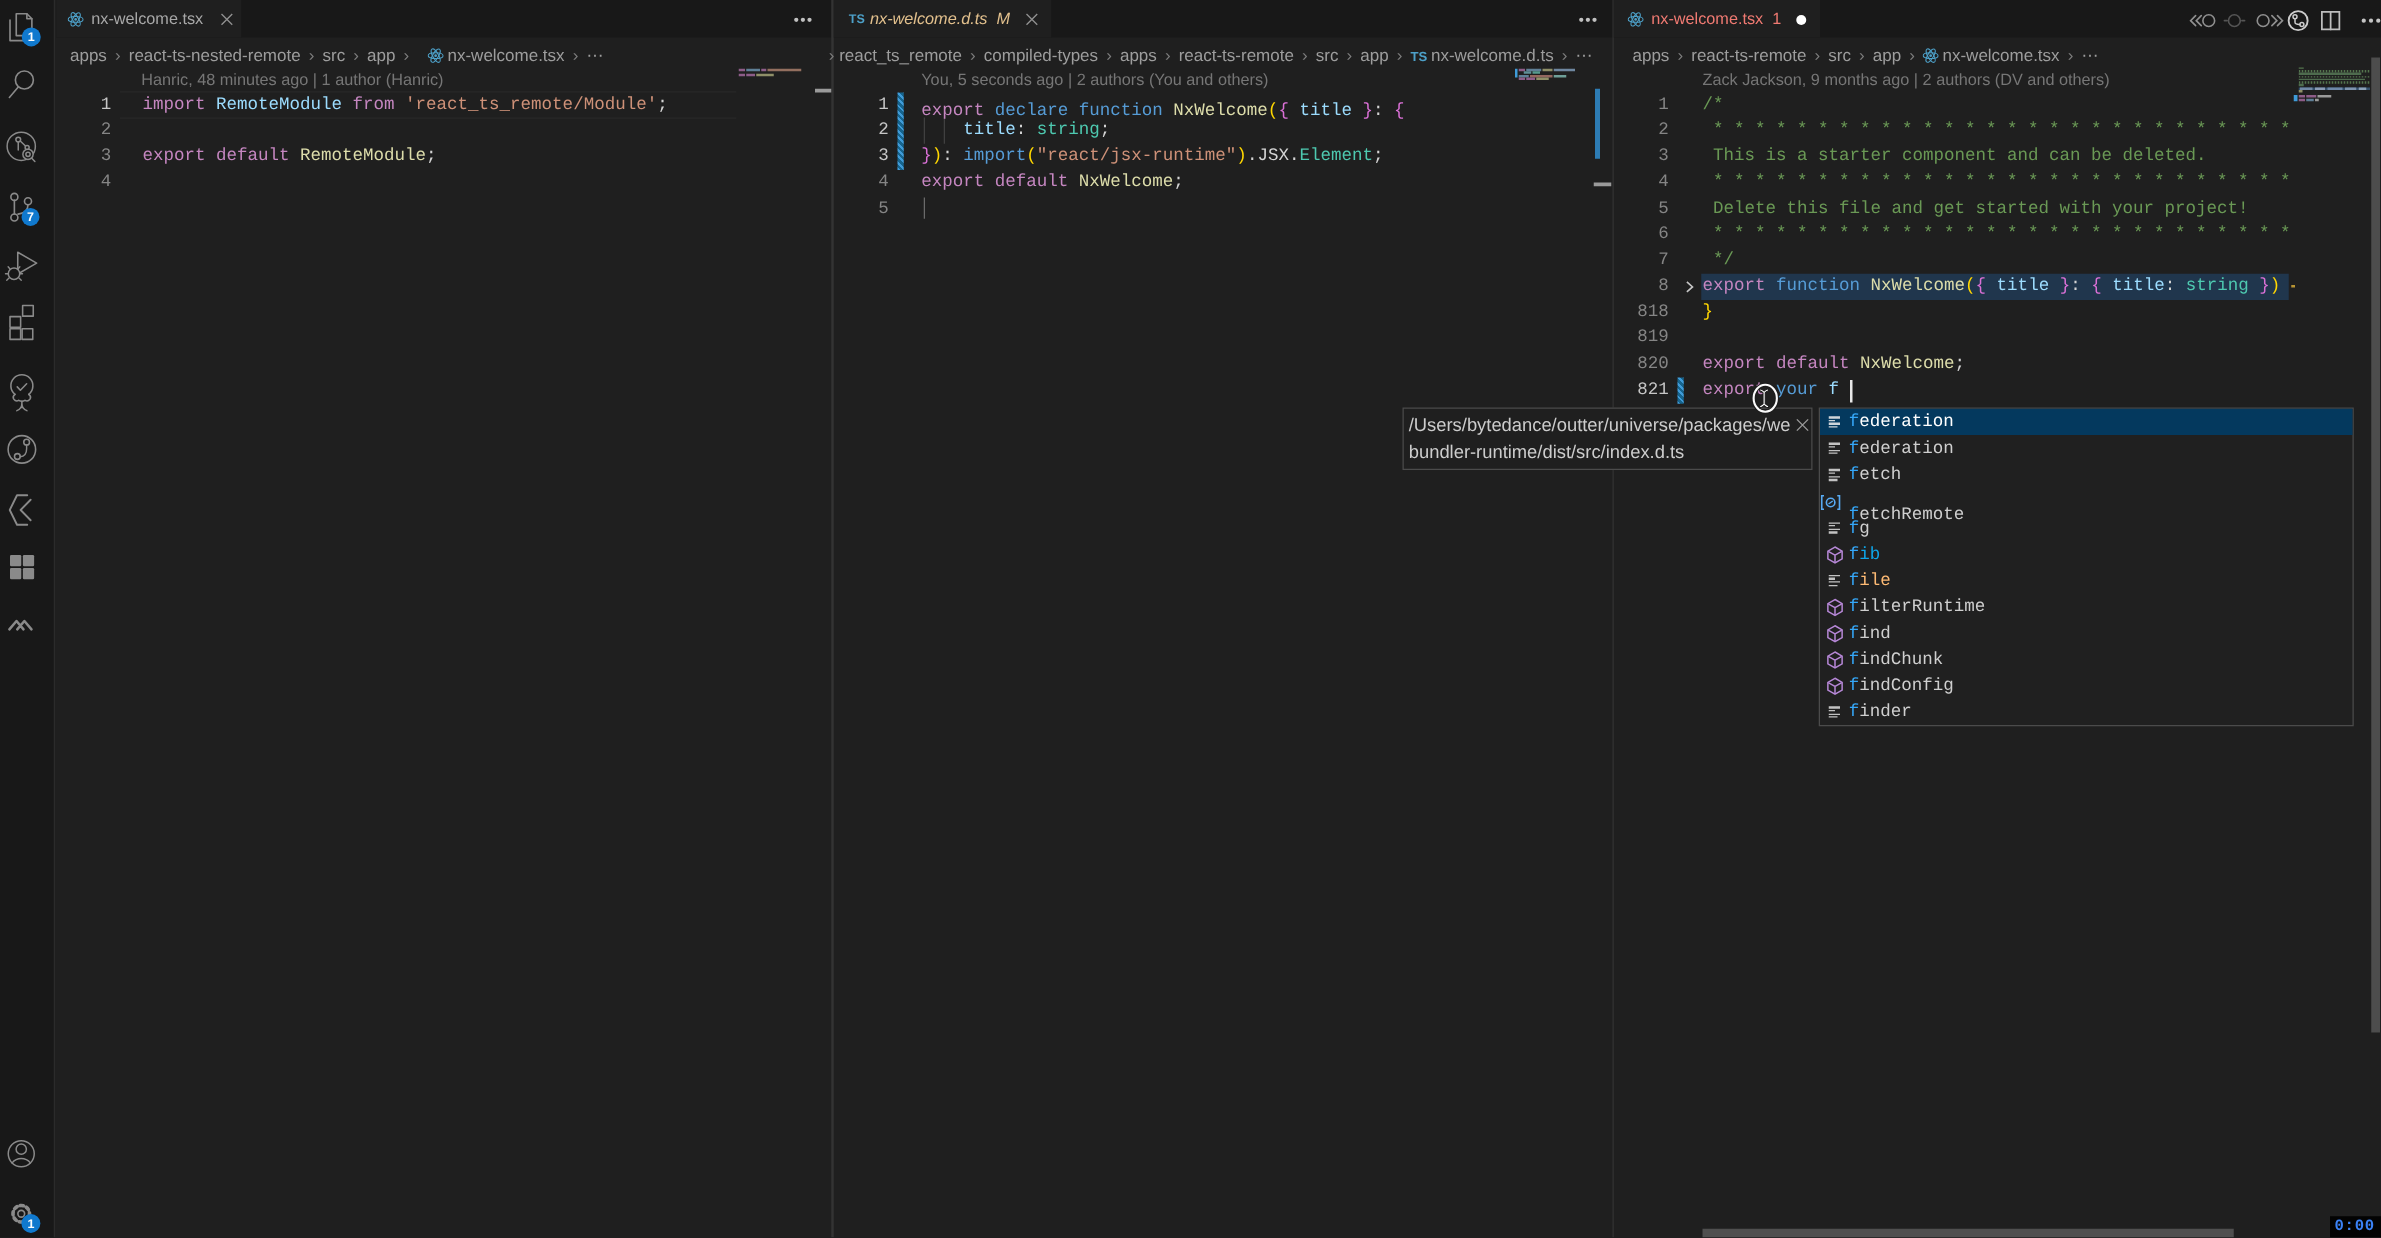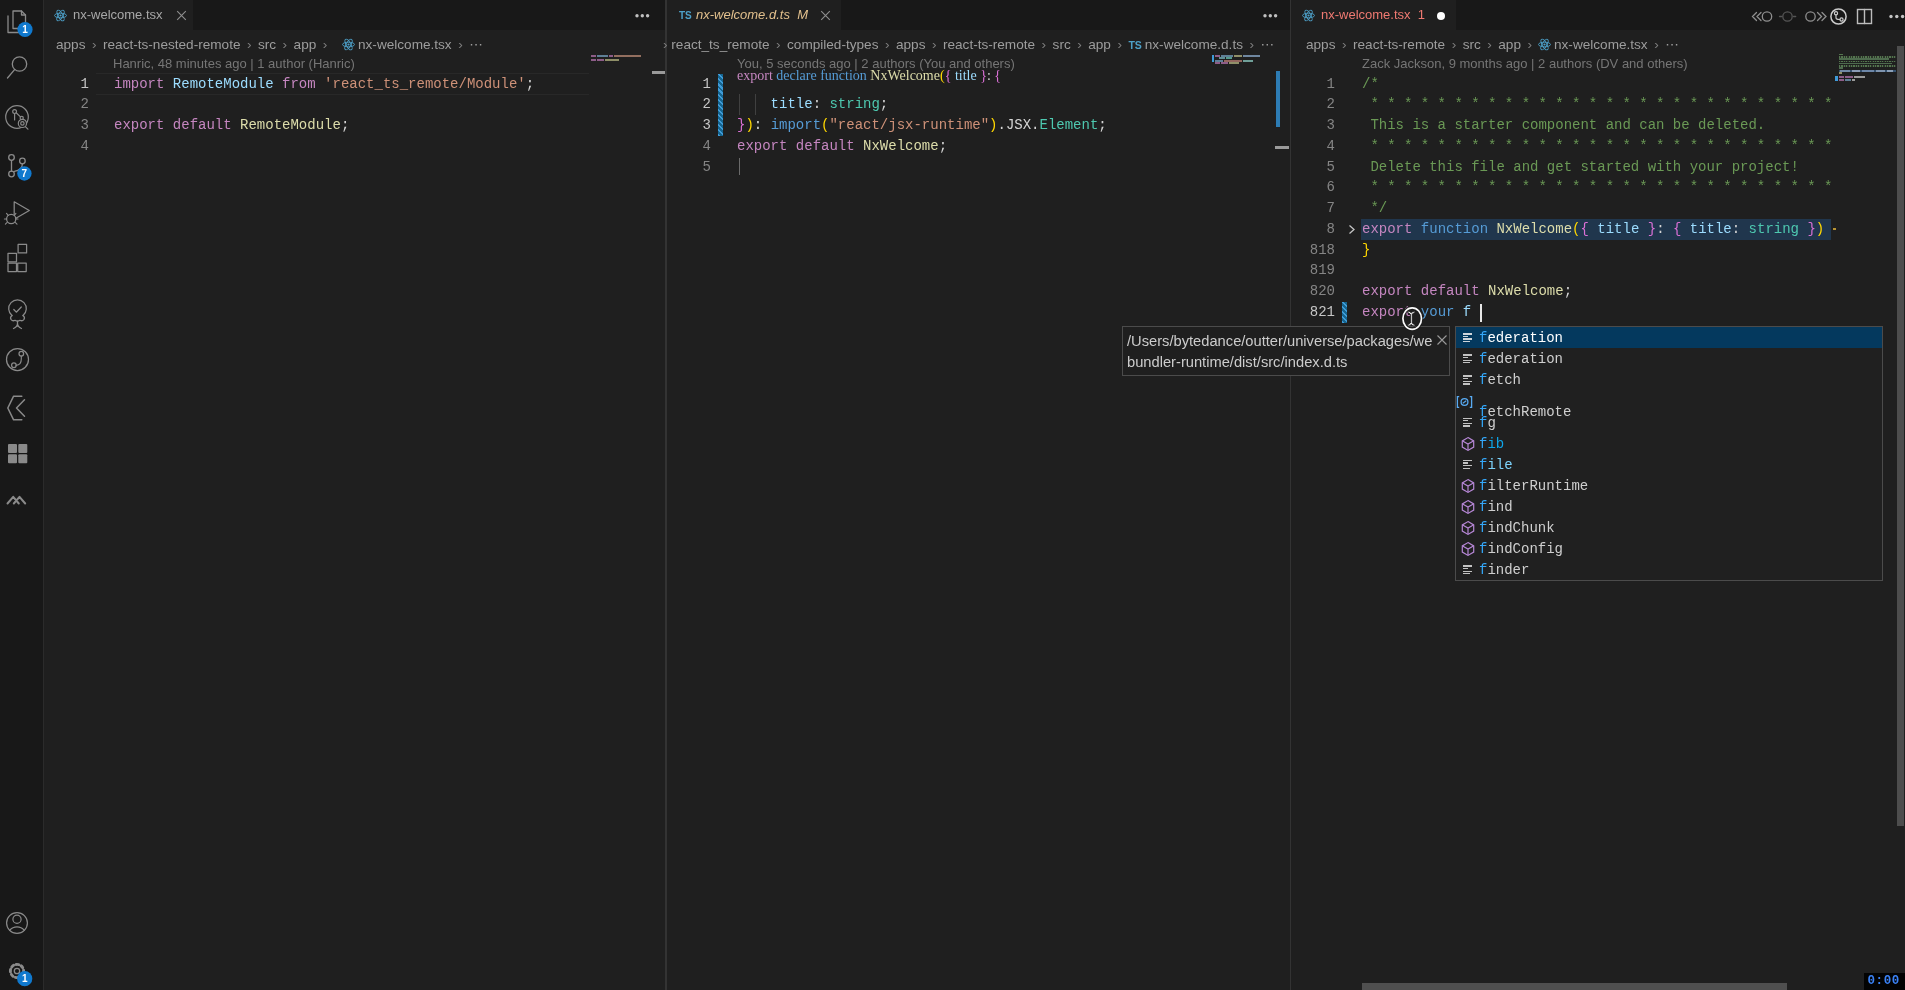--- a/index.html
+++ b/index.html
@@ -175,21 +175,21 @@
 <div class="ln" style="left:667px; top:115.1px; color:#c6c6c6;">3</div>
 <div class="ln" style="left:667px; top:135.85px;">4</div>
 <div class="ln" style="left:667px; top:156.6px;">5</div>
 
 <div class="abs" style="left:717.5px; top:73.6px; width:5.5px; height:62.3px; background:repeating-linear-gradient(45deg,#3f9bd8 0 1.6px,#16658f 1.6px 3.6px);"></div>
 
 <div class="abs" style="left:739px; top:94.35px; width:1px; height:20.75px; background:#404040;"></div>
 <div class="abs" style="left:755px; top:94.35px; width:1px; height:20.75px; background:#404040;"></div>
 <div class="abs" style="left:739px; top:158px; width:1.2px; height:17px; background:#6a6a6a;"></div>
 
-<div class="cl" style="left:737px; top:66px;font-family:Liberation Serif, serif;"><span class="kp">export</span> <span class="kb">declare</span> <span class="kb">function</span> <span class="fn">NxWelcome</span><span class="bg">(</span><span class="bo">{</span> <span class="id">title</span> <span class="bo">}</span>: <span class="bo">{</span></div>
+<div class="cl" style="left:737px; top:79px;"><span class="kp">export</span> <span class="kb">declare</span> <span class="kb">function</span> <span class="fn">NxWelcome</span><span class="bg">(</span><span class="bo">{</span> <span class="id">title</span> <span class="bo">}</span>: <span class="bo">{</span></div>
 <div class="cl" style="left:737px; top:94.35px;text-align:right;">    <span class="id">title</span>: <span class="ty">string</span>;</div>
 <div class="cl" style="left:737px; top:115.1px;"><span class="bo">}</span><span class="bg">)</span>: <span class="kb">import</span><span class="bg">(</span><span class="st">"react/jsx-runtime"</span><span class="bg">)</span>.JSX.<span class="ty">Element</span>;</div>
 <div class="cl" style="left:737px; top:135.85px;"><span class="kp">export</span> <span class="kp">default</span> <span class="fn">NxWelcome</span>;</div>
 
 <div class="abs" style="left:1212px; top:55px; width:2px; height:6.5px; background:#3f9bd8;"></div>
 <div class="abs" style="left:1215px; top:55px; width:5px; height:2px; background:#8d5d88;"></div>
 <div class="abs" style="left:1221px; top:55px; width:12px; height:2px; background:#5f7f96;"></div>
 <div class="abs" style="left:1234px; top:55px; width:8px; height:2px; background:#8f8f68;"></div>
 <div class="abs" style="left:1243px; top:55px; width:17px; height:2px; background:#6f87a0;"></div>
 <div class="abs" style="left:1219px; top:57.3px; width:6px; height:2px; background:#5f8f96;"></div>
@@ -360,21 +360,21 @@
     <g stroke="#b687d6" fill="none" stroke-width="1.2">
       <path d="M8 1.6 L13.7 4.9 V11.1 L8 14.4 L2.3 11.1 V4.9 Z"></path>
       <path d="M2.6 5.1 L8 8.1 L13.4 5.1 M8 8.1 V14.2"></path>
     </g>
   </svg>
 <div class="abs mono" style="left:1479px; top:433.7px; height:21.1px; line-height:21.1px;"><span style="color:#35a7f8">f</span><span style="color:#0ea5e9">ib</span></div>
 <div class="abs" style="left:1462.5px; top:459.8px; width:9.3px; height:1.4px; background:#c2c2c2;"></div>
 <div class="abs" style="left:1462.5px; top:462.3px; width:5px; height:1.4px; background:#c2c2c2;"></div>
 <div class="abs" style="left:1462.5px; top:465.0px; width:9.3px; height:1.4px; background:#c2c2c2;"></div>
 <div class="abs" style="left:1462.5px; top:467.6px; width:7.4px; height:1.4px; background:#c2c2c2;"></div>
-<div class="abs mono" style="left:1479px; top:454.8px; height:21.1px; line-height:21.1px;"><span style="color:#35a7f8">f</span><span style="color:#7dd3fc">ile</span></div>
+<div class="abs mono" style="left:1479px; top:454.8px; height:21.1px; line-height:21.1px;"><span style="color:#35a7f8">f</span><span style="color:#fdba74">ile</span></div>
 <svg class="abs" style="left:1459.5px; top:477.9px;" width="16" height="16" viewBox="0 0 16 16">
     <g stroke="#b687d6" fill="none" stroke-width="1.2">
       <path d="M8 1.6 L13.7 4.9 V11.1 L8 14.4 L2.3 11.1 V4.9 Z"></path>
       <path d="M2.6 5.1 L8 8.1 L13.4 5.1 M8 8.1 V14.2"></path>
     </g>
   </svg>
 <div class="abs mono" style="left:1479px; top:475.9px; height:21.1px; line-height:21.1px;"><span style="color:#35a7f8">f</span><span style="color:#cfcfcf">ilterRuntime</span></div>
 <svg class="abs" style="left:1459.5px; top:499.0px;" width="16" height="16" viewBox="0 0 16 16">
     <g stroke="#b687d6" fill="none" stroke-width="1.2">
       <path d="M8 1.6 L13.7 4.9 V11.1 L8 14.4 L2.3 11.1 V4.9 Z"></path>

